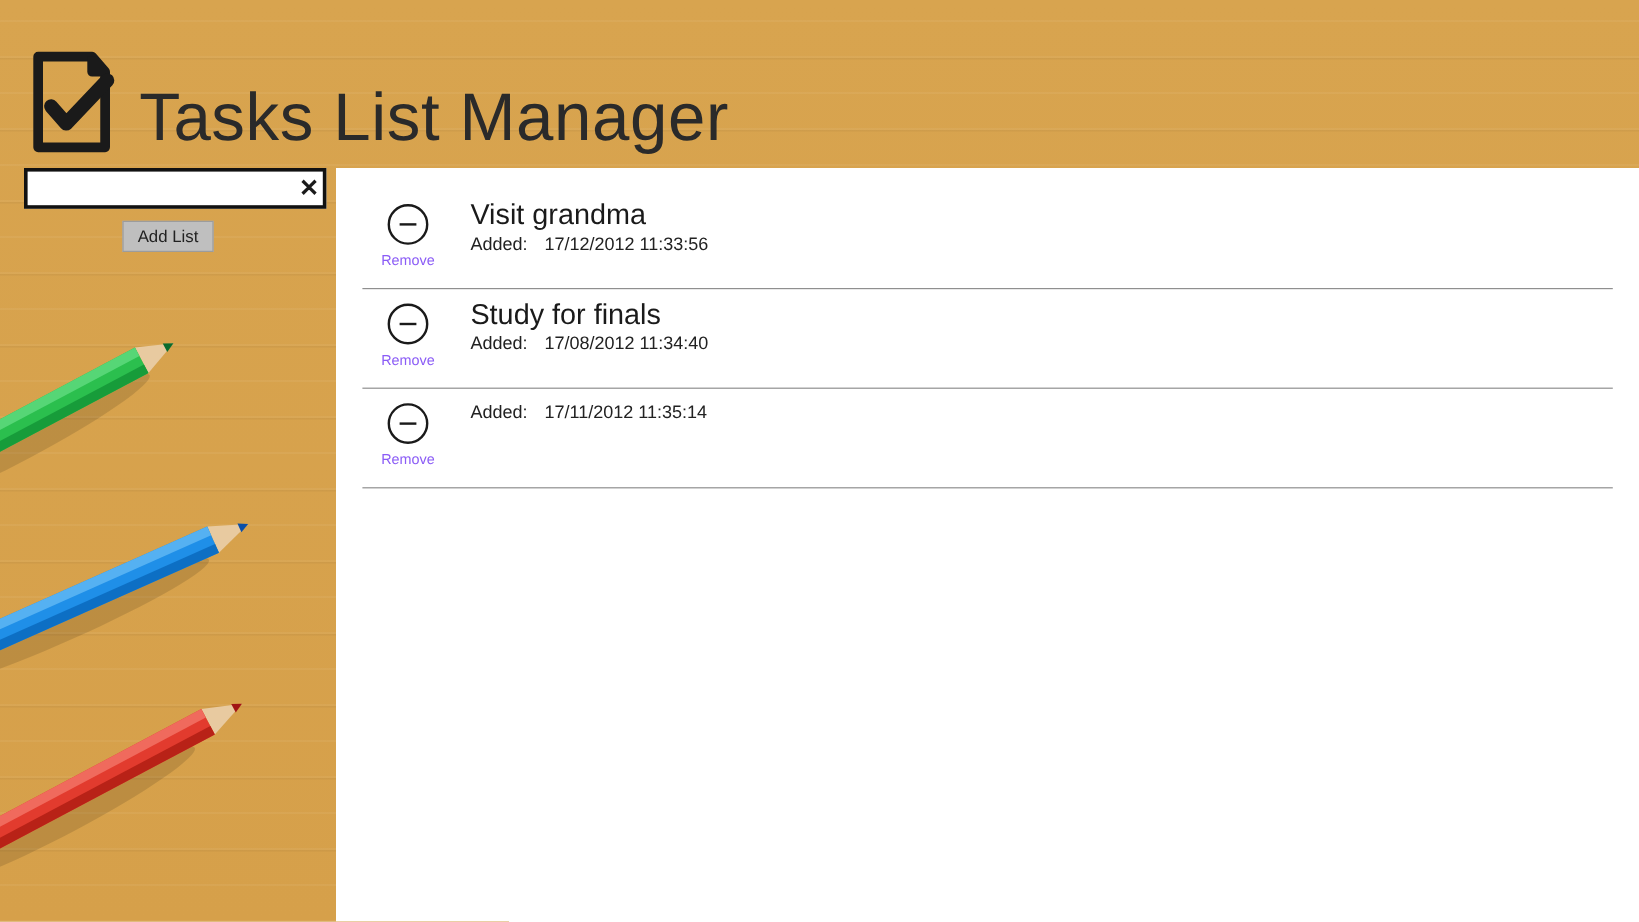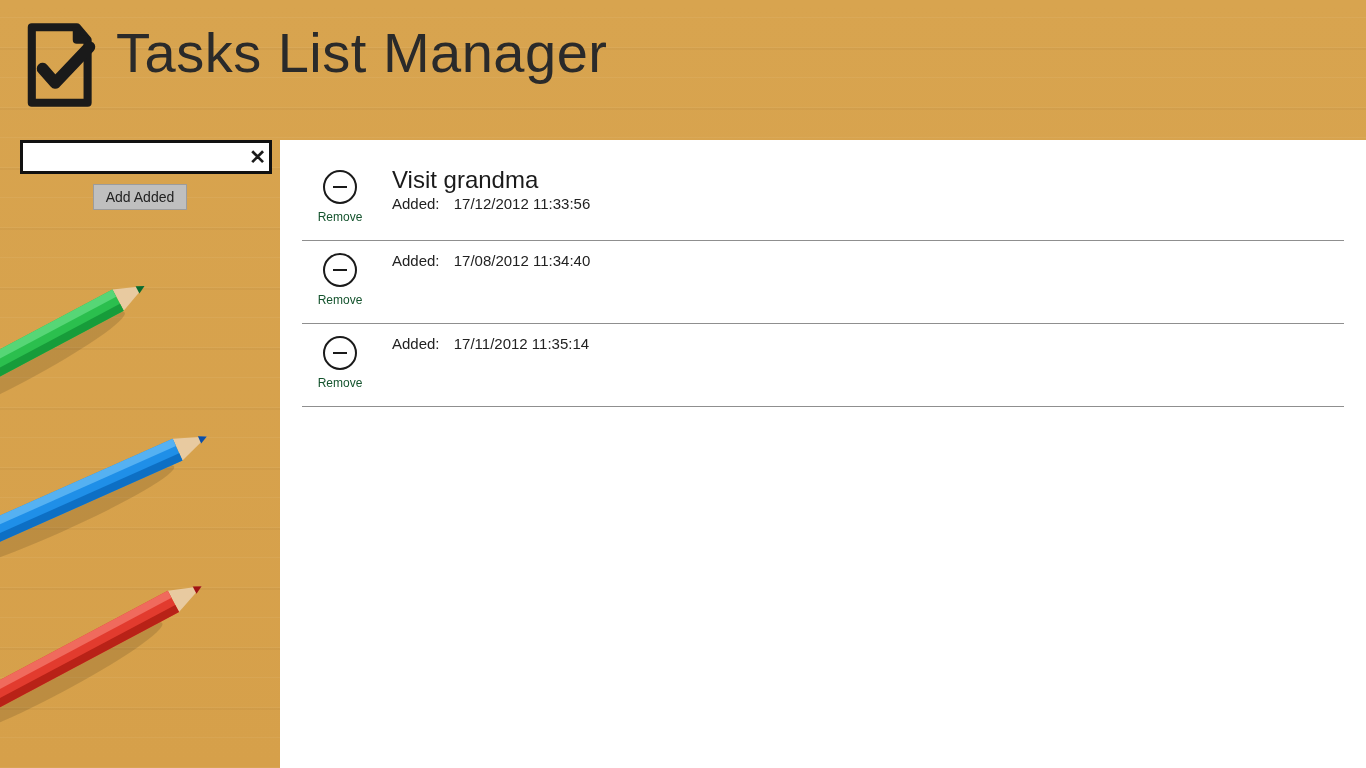--- a/index.html
+++ b/index.html
@@ -20,21 +20,21 @@
     background-image:
       repeating-linear-gradient(0deg, rgba(0,0,0,0) 0, rgba(0,0,0,0) 58px, rgba(0,0,0,0.06) 59px, rgba(0,0,0,0) 60px),
       repeating-linear-gradient(0deg, rgba(255,255,255,0.05) 0, rgba(255,255,255,0.05) 1px, rgba(0,0,0,0) 1px, rgba(0,0,0,0) 30px);
     z-index: 0;
   }
 
   .header {
     position: relative;
     z-index: 2;
     display: flex;
-    align-items: flex-start;
+    align-items: flex-end;
     padding: 20px 0 0 12px;
     height: 130px;
   }
   .logo {
     width: 90px; height: 90px;
     margin-right: 14px;
   }
   .app-title {
     font-size: 56px;
     font-weight: 200;
@@ -116,21 +116,21 @@
     align-items: center;
     justify-content: center;
     cursor: pointer;
     background: #fff;
   }
   .remove-circle .minus {
     width: 14px; height: 2.5px; background: #1a1a1a;
   }
   .remove-label {
     font-size: 12px;
-    color: #14532d;
+    color: #8b5cf6;
     margin-top: 6px;
     font-family: "Segoe UI", Arial, sans-serif;
   }
   .task-body { flex: 1; }
   .task-title {
     font-size: 24px;
     font-weight: 300;
     color: #1a1a1a;
     font-family: "Segoe UI Light","Segoe UI",Arial,sans-serif;
     margin-top: -2px;
@@ -159,21 +159,21 @@
     <path d="M34 54 L48 70 L86 30" fill="none" stroke="#1a1a1a" stroke-width="13" stroke-linecap="round" stroke-linejoin="round"></path>
   </svg>
   <div class="app-title">Tasks List Manager</div>
 </div>
 
 <div class="sidebar">
   <div class="input-wrap">
     <input class="task-input" type="text" value="" style="">
     <span class="clear-x">✕</span>
   </div>
-  <button class="add-btn">Add Added</button>
+  <button class="add-btn">Add List</button>
 </div>
 
 <svg class="pencils" viewBox="0 0 280 520">
 
   <g transform="translate(-20,120) rotate(-28)">
     <ellipse cx="0" cy="0" rx="120" ry="14" fill="rgba(0,0,0,0.12)" transform="translate(30,26)"></ellipse>
     <polygon points="150,0 180,12 150,24" fill="#e8caa0"></polygon>
     <polygon points="172,8 180,12 172,16" fill="#0a6b2d"></polygon>
     <rect x="-80" y="0" width="230" height="24" fill="#2bbf4e"></rect>
     <rect x="-80" y="0" width="230" height="8" fill="#56d676"></rect>
@@ -218,20 +218,21 @@
   </div>
 
   <div class="task-row">
     <div class="remove-col">
       <div class="remove-circle">
         <span class="minus"></span>
       </div>
       <div class="remove-label">Remove</div>
     </div>
     <div class="task-body">
+      <div class="task-title">Study for finals</div>
       <div class="task-meta">
         <span class="lbl">Added:</span>
         <span>17/08/2012 11:34:40</span>
       </div>
     </div>
   </div>
 
   <div class="task-row">
     <div class="remove-col">
       <div class="remove-circle">

